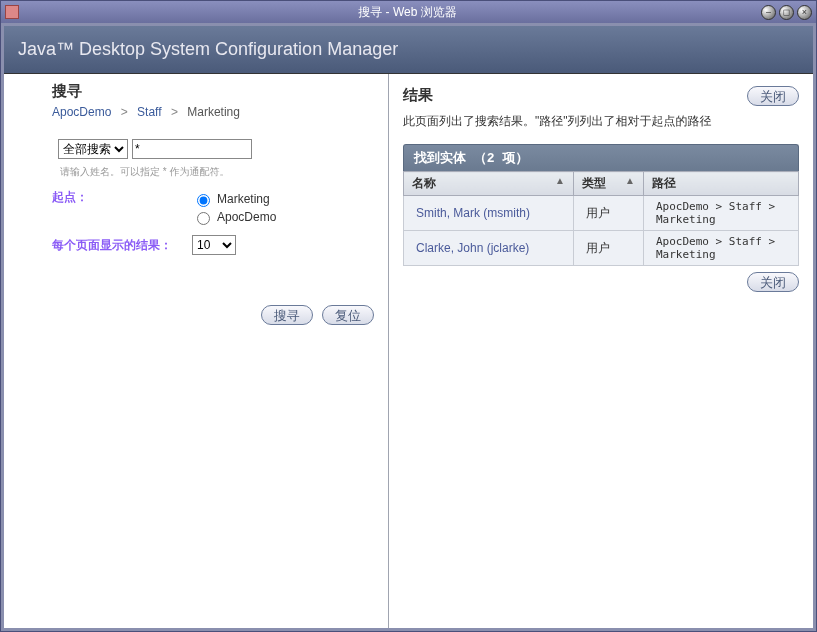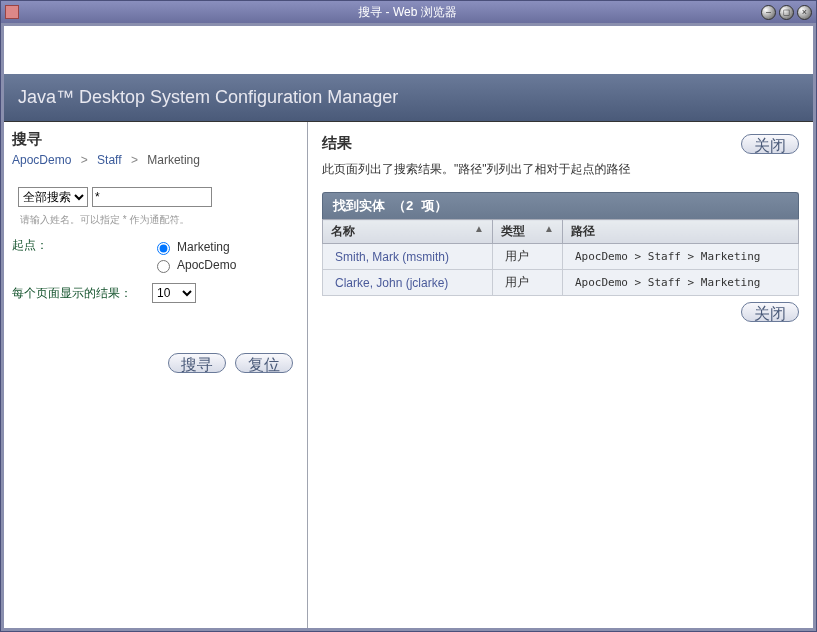--- a/index.html
+++ b/index.html
@@ -65,30 +65,30 @@
   .banner {
     height: 48px;
     background: linear-gradient(#6a7a99, #4a5a79);
     display: flex;
     align-items: center;
     padding: 0 14px;
     color: #e8e8f0;
     font-size: 18px;
     font-family: "Trebuchet MS", Arial, sans-serif;
     border-bottom: 1px solid #333;
-    margin-top: 48px;
   }
   .content {
     flex:1;
     display: flex;
   }
   .left {
-    width: 304px;
+    width: 345px;
     padding: 8px;
     border-right: 1px solid #a0a4b0;
+    margin-left: 40px;
   }
   .right {
     flex:1;
     padding: 12px 14px;
   }
   h2.section {
     margin: 0 0 4px 0;
     font-size: 15px;
     font-weight: bold;
     color: #333;
@@ -105,34 +105,34 @@
   .form-row { margin-bottom: 6px; display:flex; align-items:center; }
   select, input[type=text] {
     font-size:12px;
     border:1px solid #888;
     background:#fff;
     height:20px;
   }
   .scope-select { width:70px; }
   .search-input { width:120px; margin-left:4px; padding:2px; }
   .hint { color:#999; font-size:10px; margin:2px 0 10px 8px; }
-  .label { color:#14532d; font-weight:normal; width:140px; display:inline-block;}
+  .label { color:#8b5cf6; font-weight:bold; width:140px; display:inline-block;}
   .radio-group { display:inline-block; }
   .radio-row { display:flex; align-items:center; gap:4px; font-size:12px; color:#333; margin:2px 0;}
   .results-select { width:44px; }
   .btnrow { text-align:right; margin-top:50px; padding-right:6px;}
   .btn {
     display:inline-block;
     min-width:48px;
     height:20px;
     border:1px solid #6a7a99;
     border-radius:10px;
     background: linear-gradient(#f8f8fc,#d8dce8);
     color:#4a5a79;
-    font-size:16px;
+    font-size:13px;
     padding:1px 12px;
     cursor:pointer;
     margin-left:6px;
   }
   .right .topline { display:flex; align-items:flex-start;gap:32px; }
   .right .desc { color:#333; font-size:12px; margin:4px 0 14px 0; }
   .closebtn-wrap { text-align:right; margin:6px 0 10px 0;}
   .panel-header {
     background: linear-gradient(#7a8aa0, #6a7a90);
     color:#fff;

